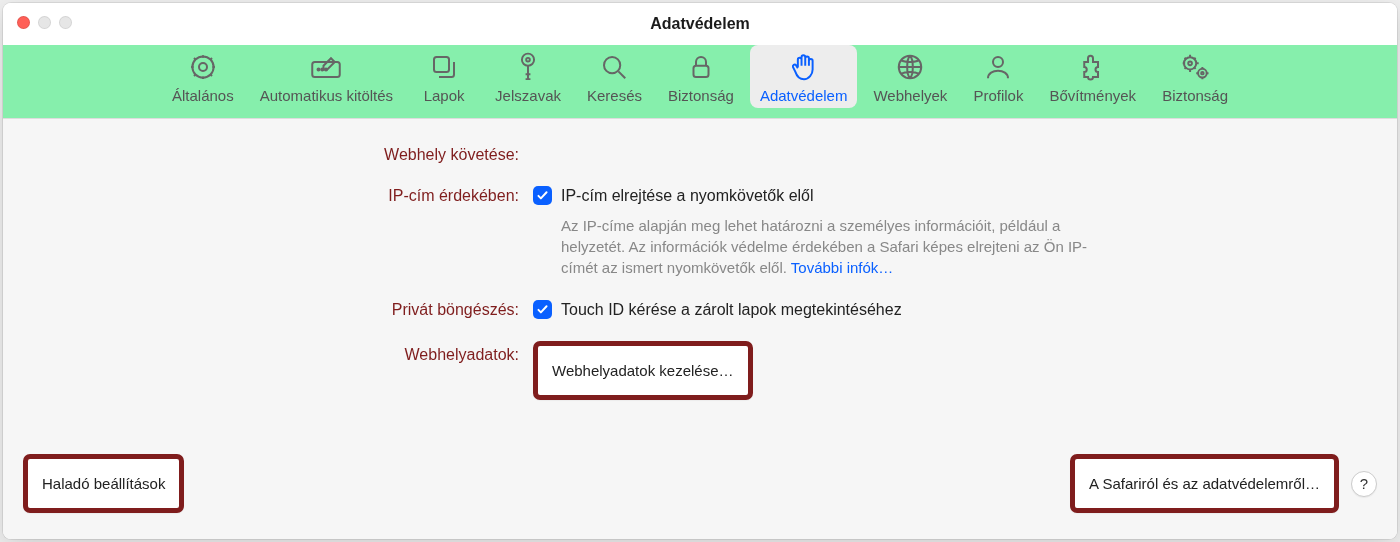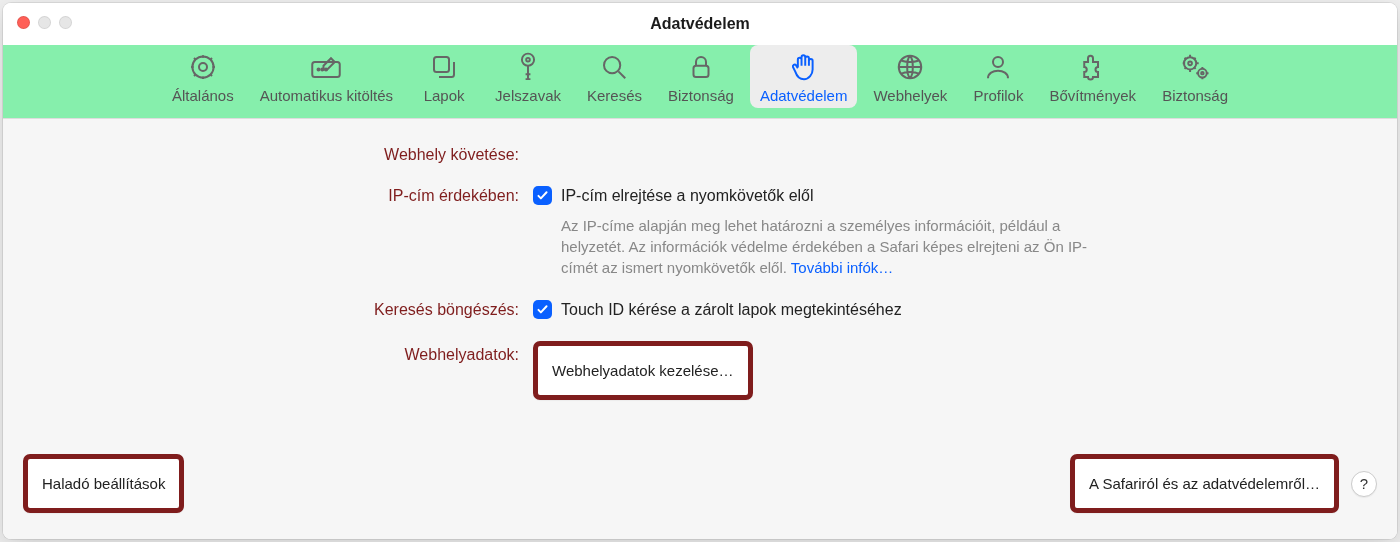--- a/index.html
+++ b/index.html
@@ -355,21 +355,21 @@
           </div>
           <span class="check-label">IP-cím elrejtése a nyomkövetők elől</span>
         </div>
         <div class="help-text">
           <span>Az IP-címe alapján meg lehet határozni a személyes információit, például a helyzetét. Az információk védelme érdekében a Safari képes elrejteni az Ön IP-címét az ismert nyomkövetők elől. </span><a>További infók…</a>
         </div>
       </div>
     </div>
 
     <div class="row">
-      <div class="row-label">Keresés böngészés:</div>
+      <div class="row-label">Privát böngészés:</div>
       <div class="row-control">
         <div class="checkbox-line">
           <div class="checkbox">
             <svg width="13" height="13" viewBox="0 0 16 16">
                 <path d="M3 8.5l3 3L13 4" stroke="#fff" stroke-width="2.4" fill="none" stroke-linecap="round" stroke-linejoin="round"></path>
               </svg>
           </div>
           <span class="check-label">Touch ID kérése a zárolt lapok megtekintéséhez</span>
         </div>
       </div>

